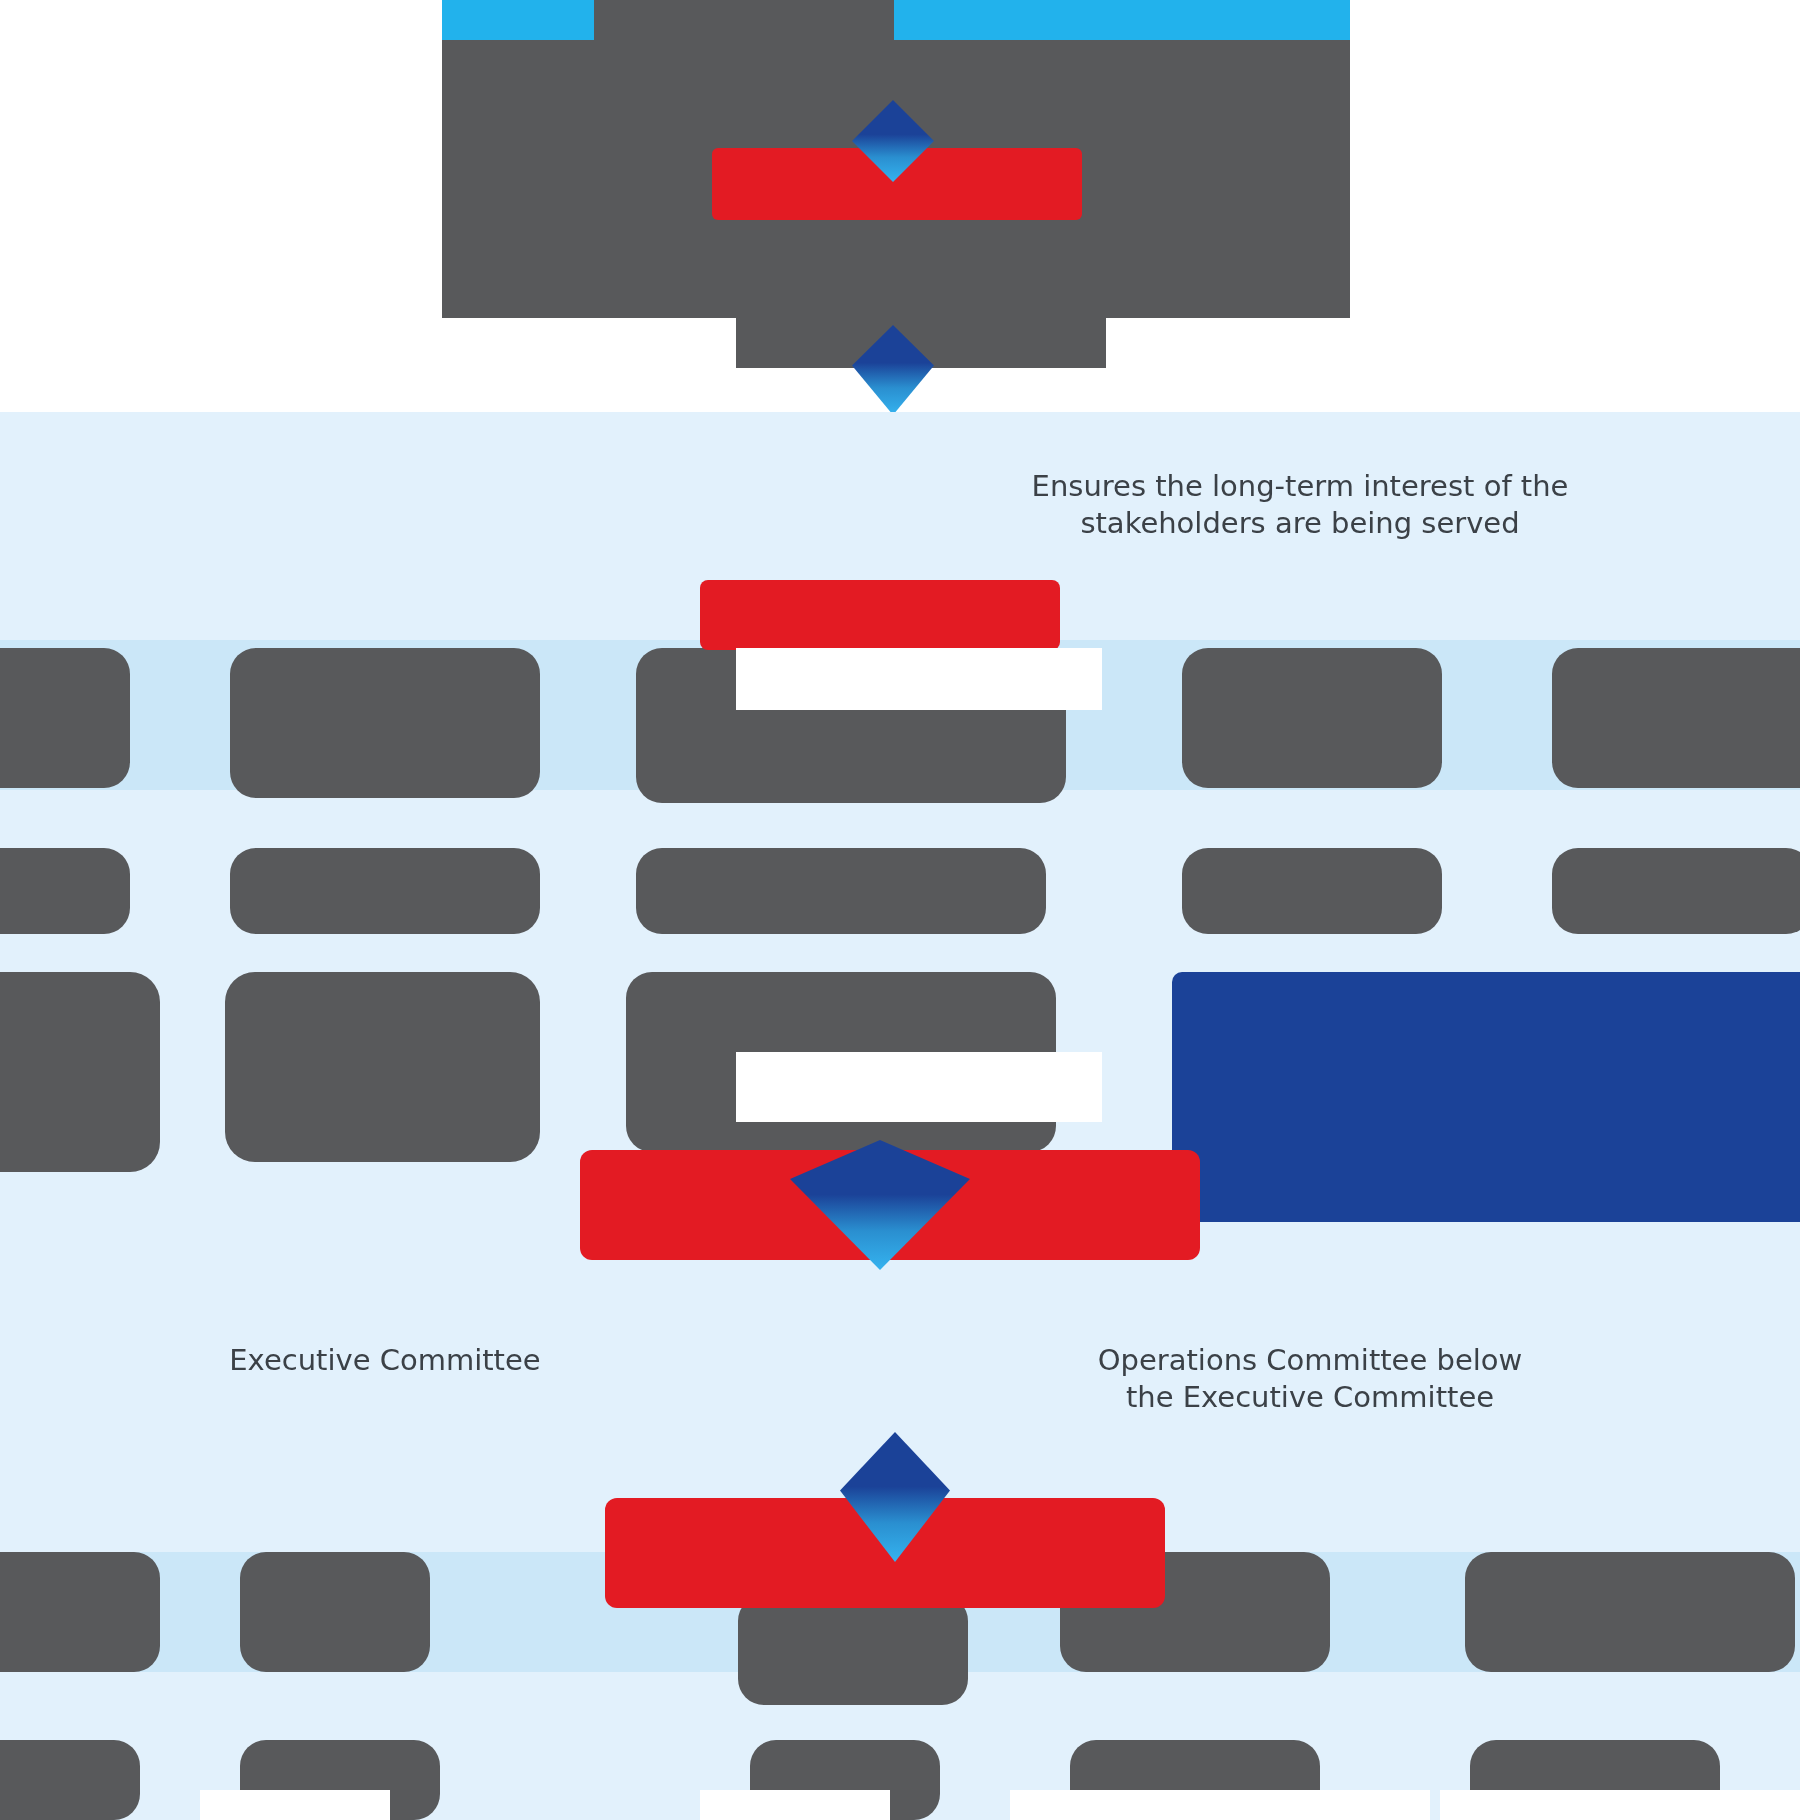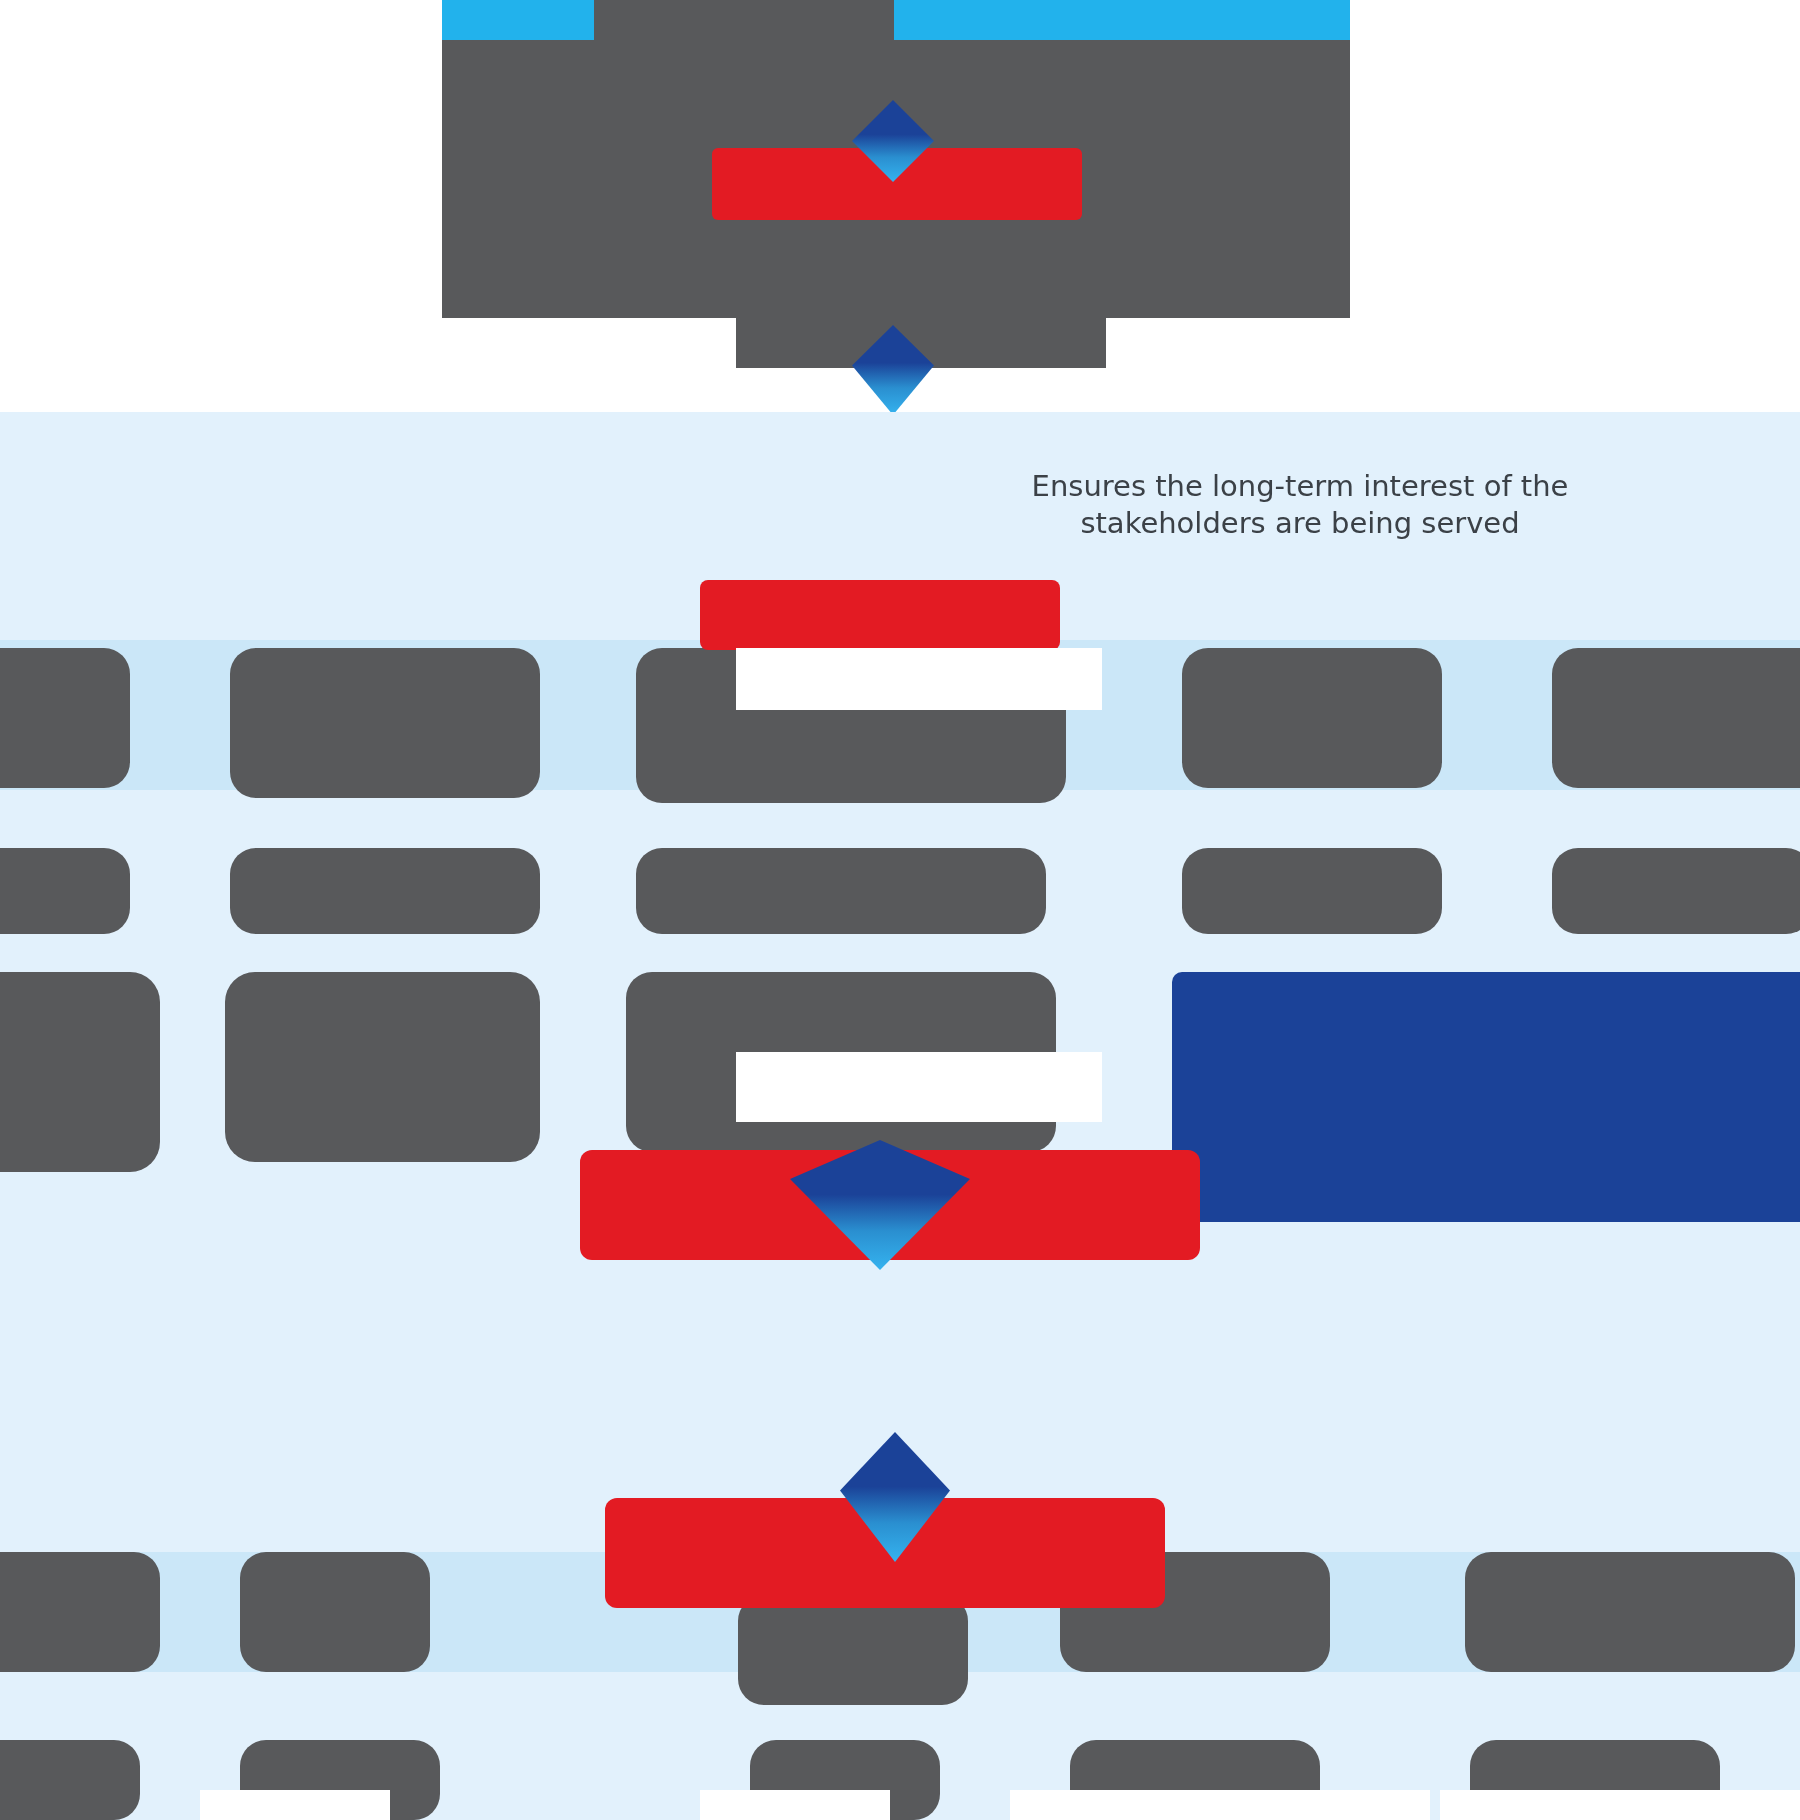--- a/index.html
+++ b/index.html
@@ -114,20 +114,22 @@
   <div class="grey-block" style="left:225px; top:972px; width:315px; height:190px; border-radius:30px;"></div>
   <div class="grey-block" style="left:626px; top:972px; width:430px; height:180px; border-radius:26px;"></div>
 
   <div class="navy-block" style="left:1172px; top:972px; width:660px; height:250px; border-radius:10px;"></div>
 
   <div class="white-block" style="left:736px; top:1052px; width:366px; height:70px;"></div>
 
   <div class="red-block" style="left:580px; top:1150px; width:620px; height:110px; border-radius:12px;"></div>
   <div class="blue-diamond" style="left:790px; top:1140px; width:180px; height:130px; clip-path:polygon(50% 0%,100% 30%,50% 100%,0% 30%);"></div>
 
+  <div class="caption" style="left:190px; top:1342px; width:390px;">Executive Committee</div>
+  <div class="caption" style="left:1080px; top:1342px; width:460px;">Operations Committee below the Executive Committee</div>
 
   <div class="lightband" style="left:0px; top:1552px; width:1800px; height:120px;"></div>
 
   <div class="grey-block" style="left:-30px; top:1552px; width:190px; height:120px; border-radius:26px;"></div>
   <div class="grey-block" style="left:240px; top:1552px; width:190px; height:120px; border-radius:26px;"></div>
   <div class="grey-block" style="left:738px; top:1595px; width:230px; height:110px; border-radius:26px;"></div>
   <div class="grey-block" style="left:1060px; top:1552px; width:270px; height:120px; border-radius:26px;"></div>
   <div class="grey-block" style="left:1465px; top:1552px; width:330px; height:120px; border-radius:26px;"></div>
 
   <div class="red-block" style="left:605px; top:1498px; width:560px; height:110px; border-radius:12px;"></div>

